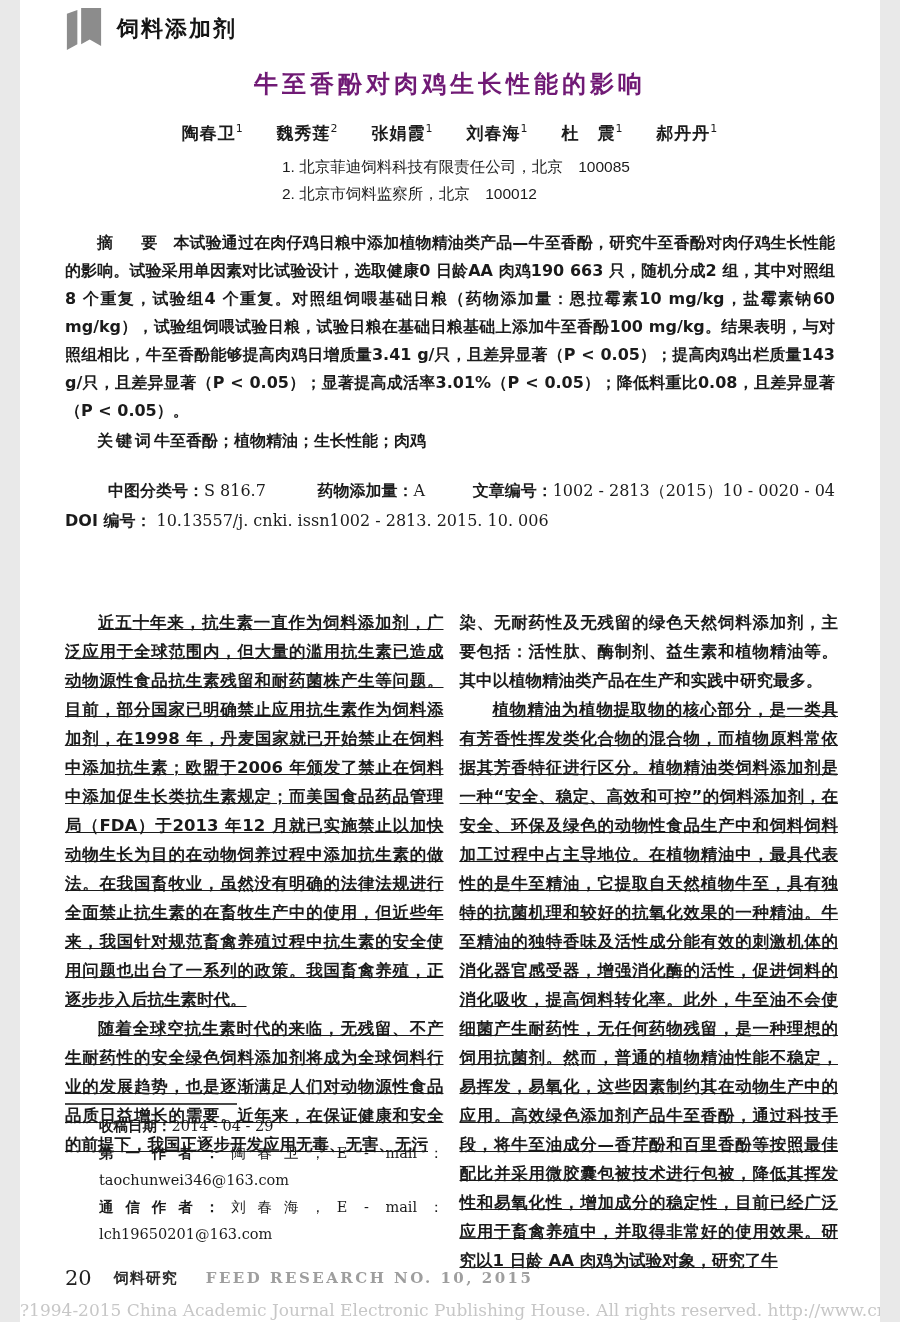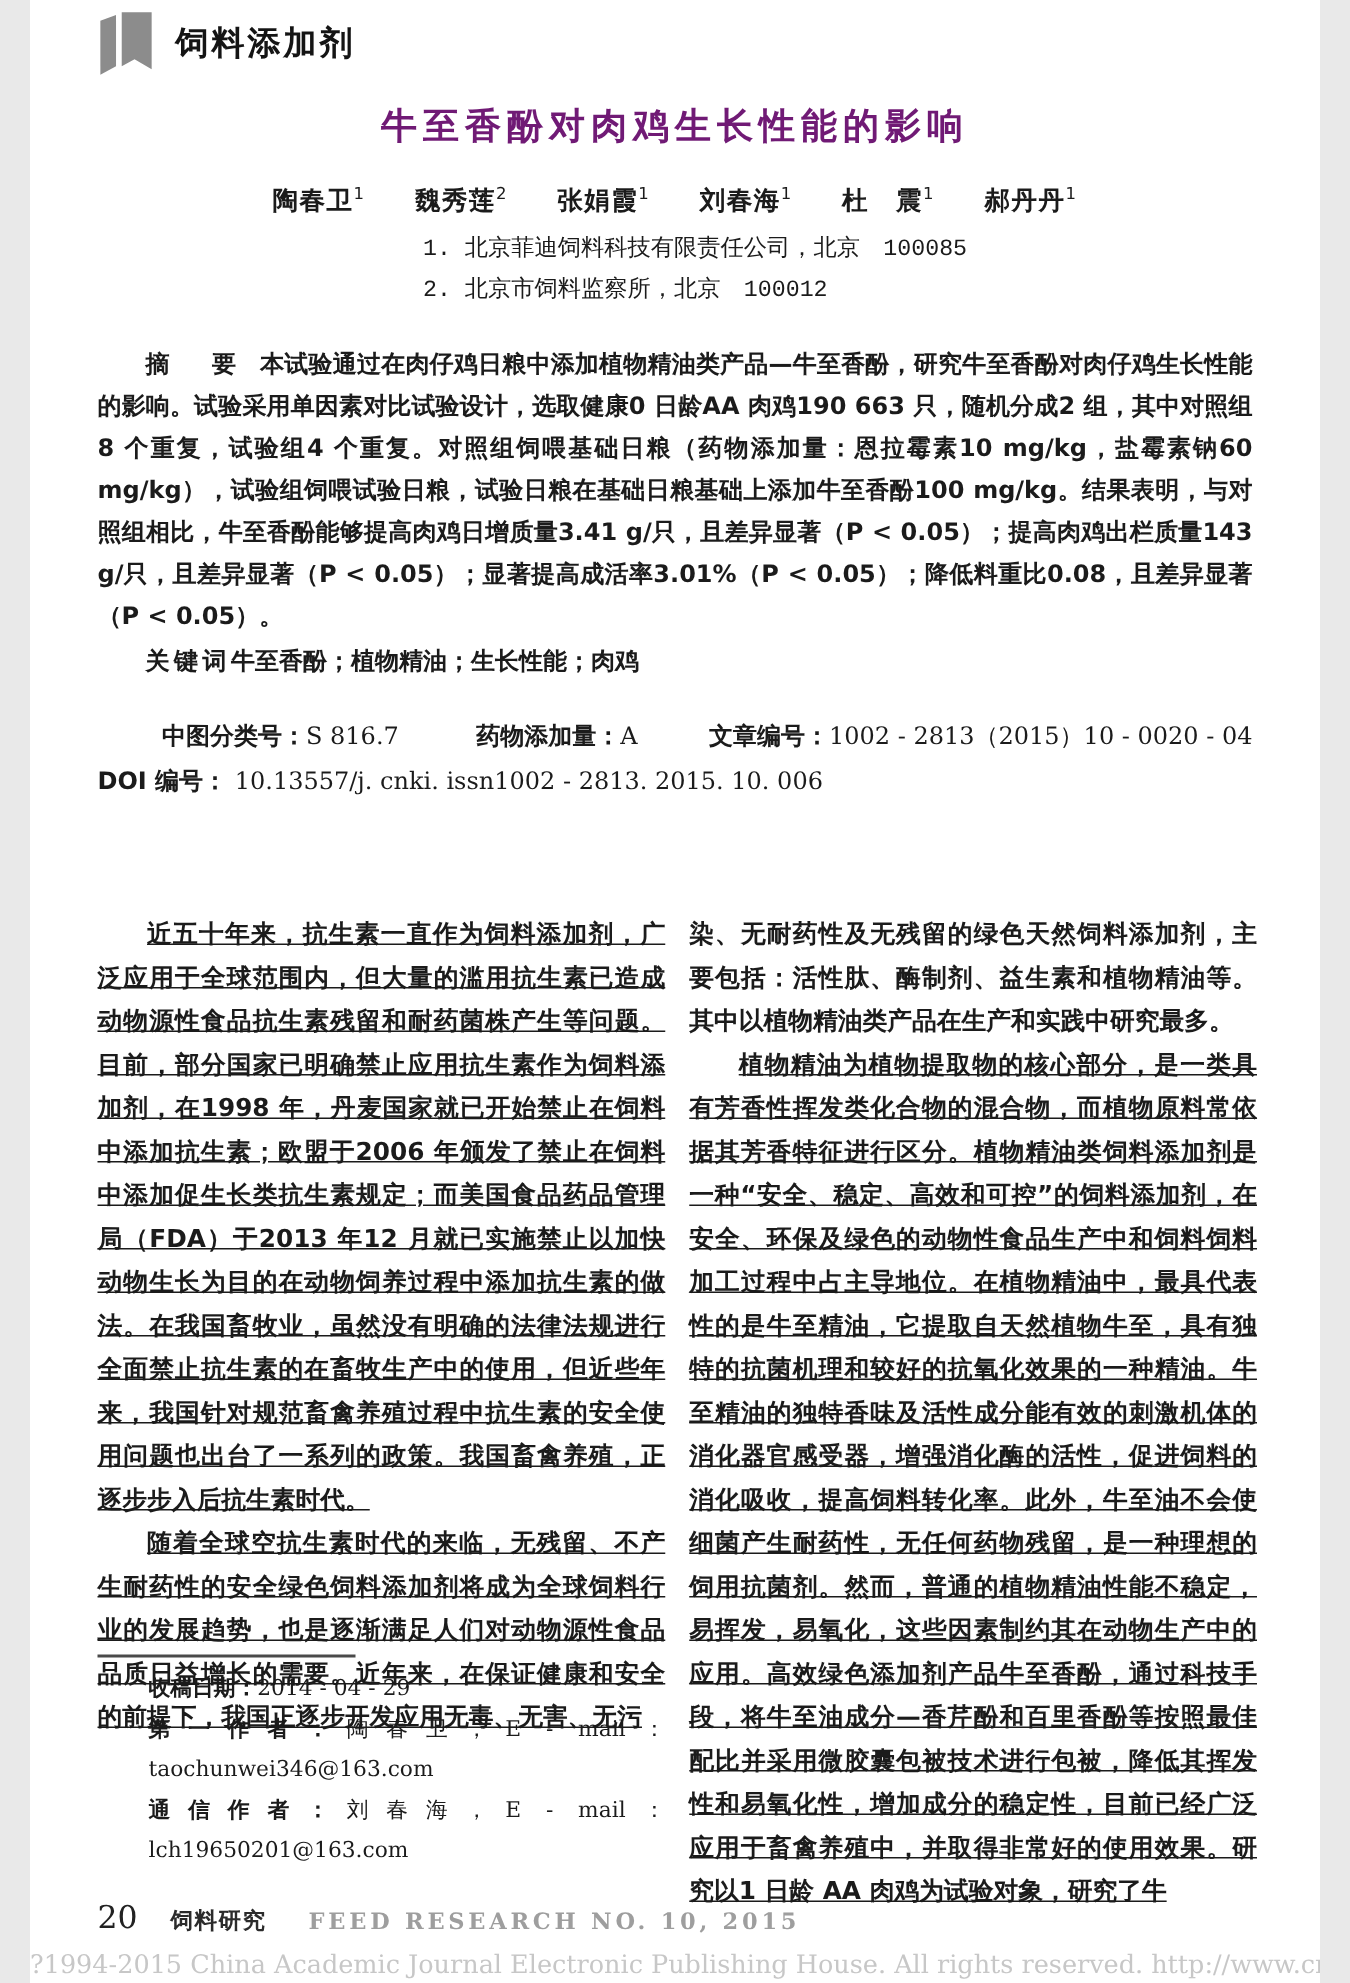--- a/index.html
+++ b/index.html
@@ -16,21 +16,21 @@
   
   .page-header { position:absolute; top:8px; left:45px; display:flex; align-items:center; gap:14px; }
   .section-icon { width:38px; height:42px; display:block; }
   .section-label { font-size:22px; font-weight:700; letter-spacing:2px; color:#141414; }
 
   
   .title { margin-top:68px; text-align:center; font-size:24px; font-weight:700; letter-spacing:4px; color:#701a75; }
   .authors { margin-top:22px; text-align:center; font-size:17px; font-weight:600; letter-spacing:1px; }
   .author { margin:0 13px; white-space:nowrap; }
   .author sup { font-size:11px; font-weight:400; }
-  .affiliations { margin-top:8px; margin-left:262px; font-family:Liberation Mono, monospace; font-size:15.5px; line-height:27px; }
+  .affiliations { margin-top:8px; margin-left:262px; font-family:Liberation Sans, sans-serif; font-size:15.5px; line-height:27px; }
 
   
   .abstract { margin:22px 45px 0 45px; font-size:16px; line-height:28px; font-weight:600;
               text-align:justify; text-indent:2em; }
   .abstract .label { font-weight:700; letter-spacing:6px; margin-right:10px; }
   .keywords { margin:2px 45px 0 45px; font-size:16px; line-height:28px; font-weight:700; text-indent:2em; }
   .keywords .label { letter-spacing:3px; }
   .meta-line { margin:26px 45px 0 88px; font-size:16px; display:flex; }
   .meta-pair { white-space:nowrap; }
   .meta-pair .label { font-weight:700; }
@@ -47,21 +47,21 @@
   .col-left { position:relative; }
 
   
   .footnote { position:absolute; left:0; bottom:4px; width:100%; font-size:14.5px; line-height:27px; font-weight:400; }
   .footnote-rule { width:172px; border-top:2px solid #4a4a4a; margin-bottom:8px; }
   .footnote-line { padding-left:34px; text-indent:0; }
   .footnote-line .label { font-weight:700; }
   .footnote-line .value { font-family:"DejaVu Serif","Liberation Serif",serif; }
 
   
-  .page-footer { position:absolute; left:45px; bottom:32px; display:flex; align-items:flex-end; }
+  .page-footer { position:absolute; left:45px; bottom:32px; display:flex; align-items:center; }
   .page-number { font-family:"DejaVu Serif","Liberation Serif",serif; font-size:21px; color:#222; }
   .journal-cn { margin-left:22px; font-size:15px; font-weight:700; color:#2b2b2b; letter-spacing:1px; }
   .journal-en { margin-left:28px; font-family:"DejaVu Serif","Liberation Serif",serif; font-size:15px;
                 font-weight:600; color:#9e9e9e; letter-spacing:2.5px; }
 
   
   .watermark { position:absolute; left:0; bottom:2px; width:100%; font-family:"DejaVu Serif","Liberation Serif",serif;
                font-size:17px; color:#c7c7c7; white-space:nowrap; }
 </style>
 </head>

